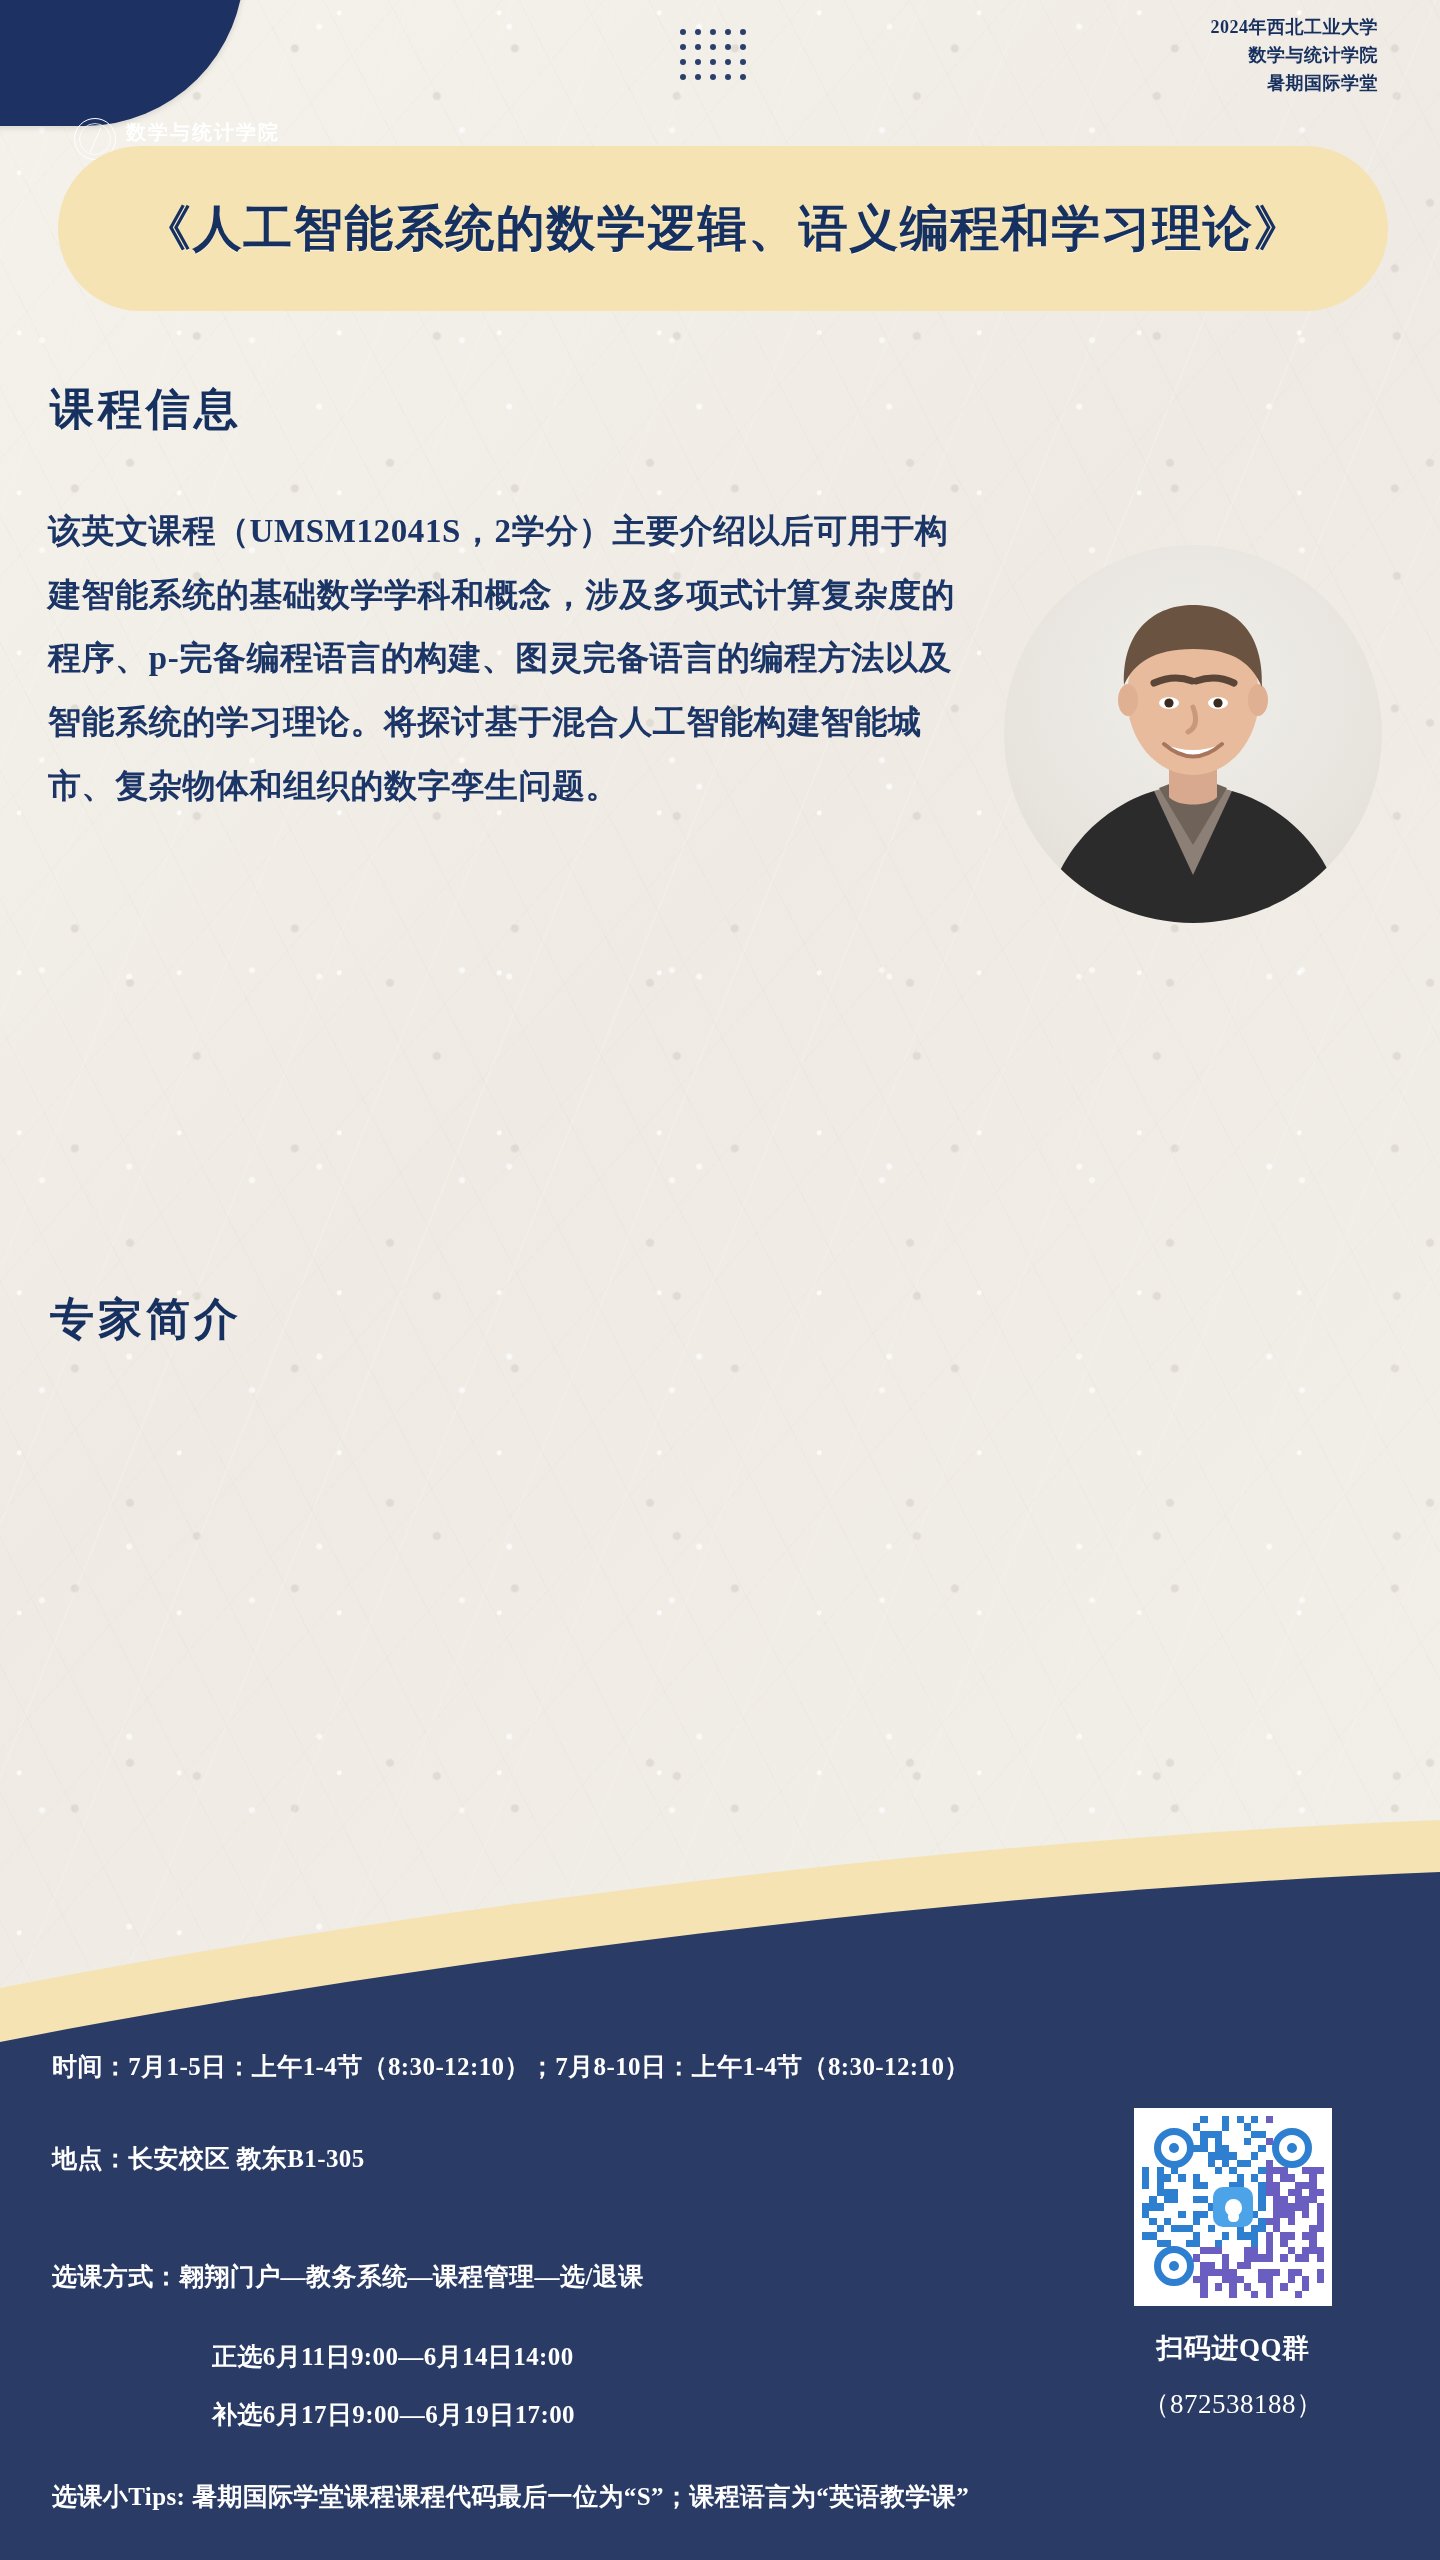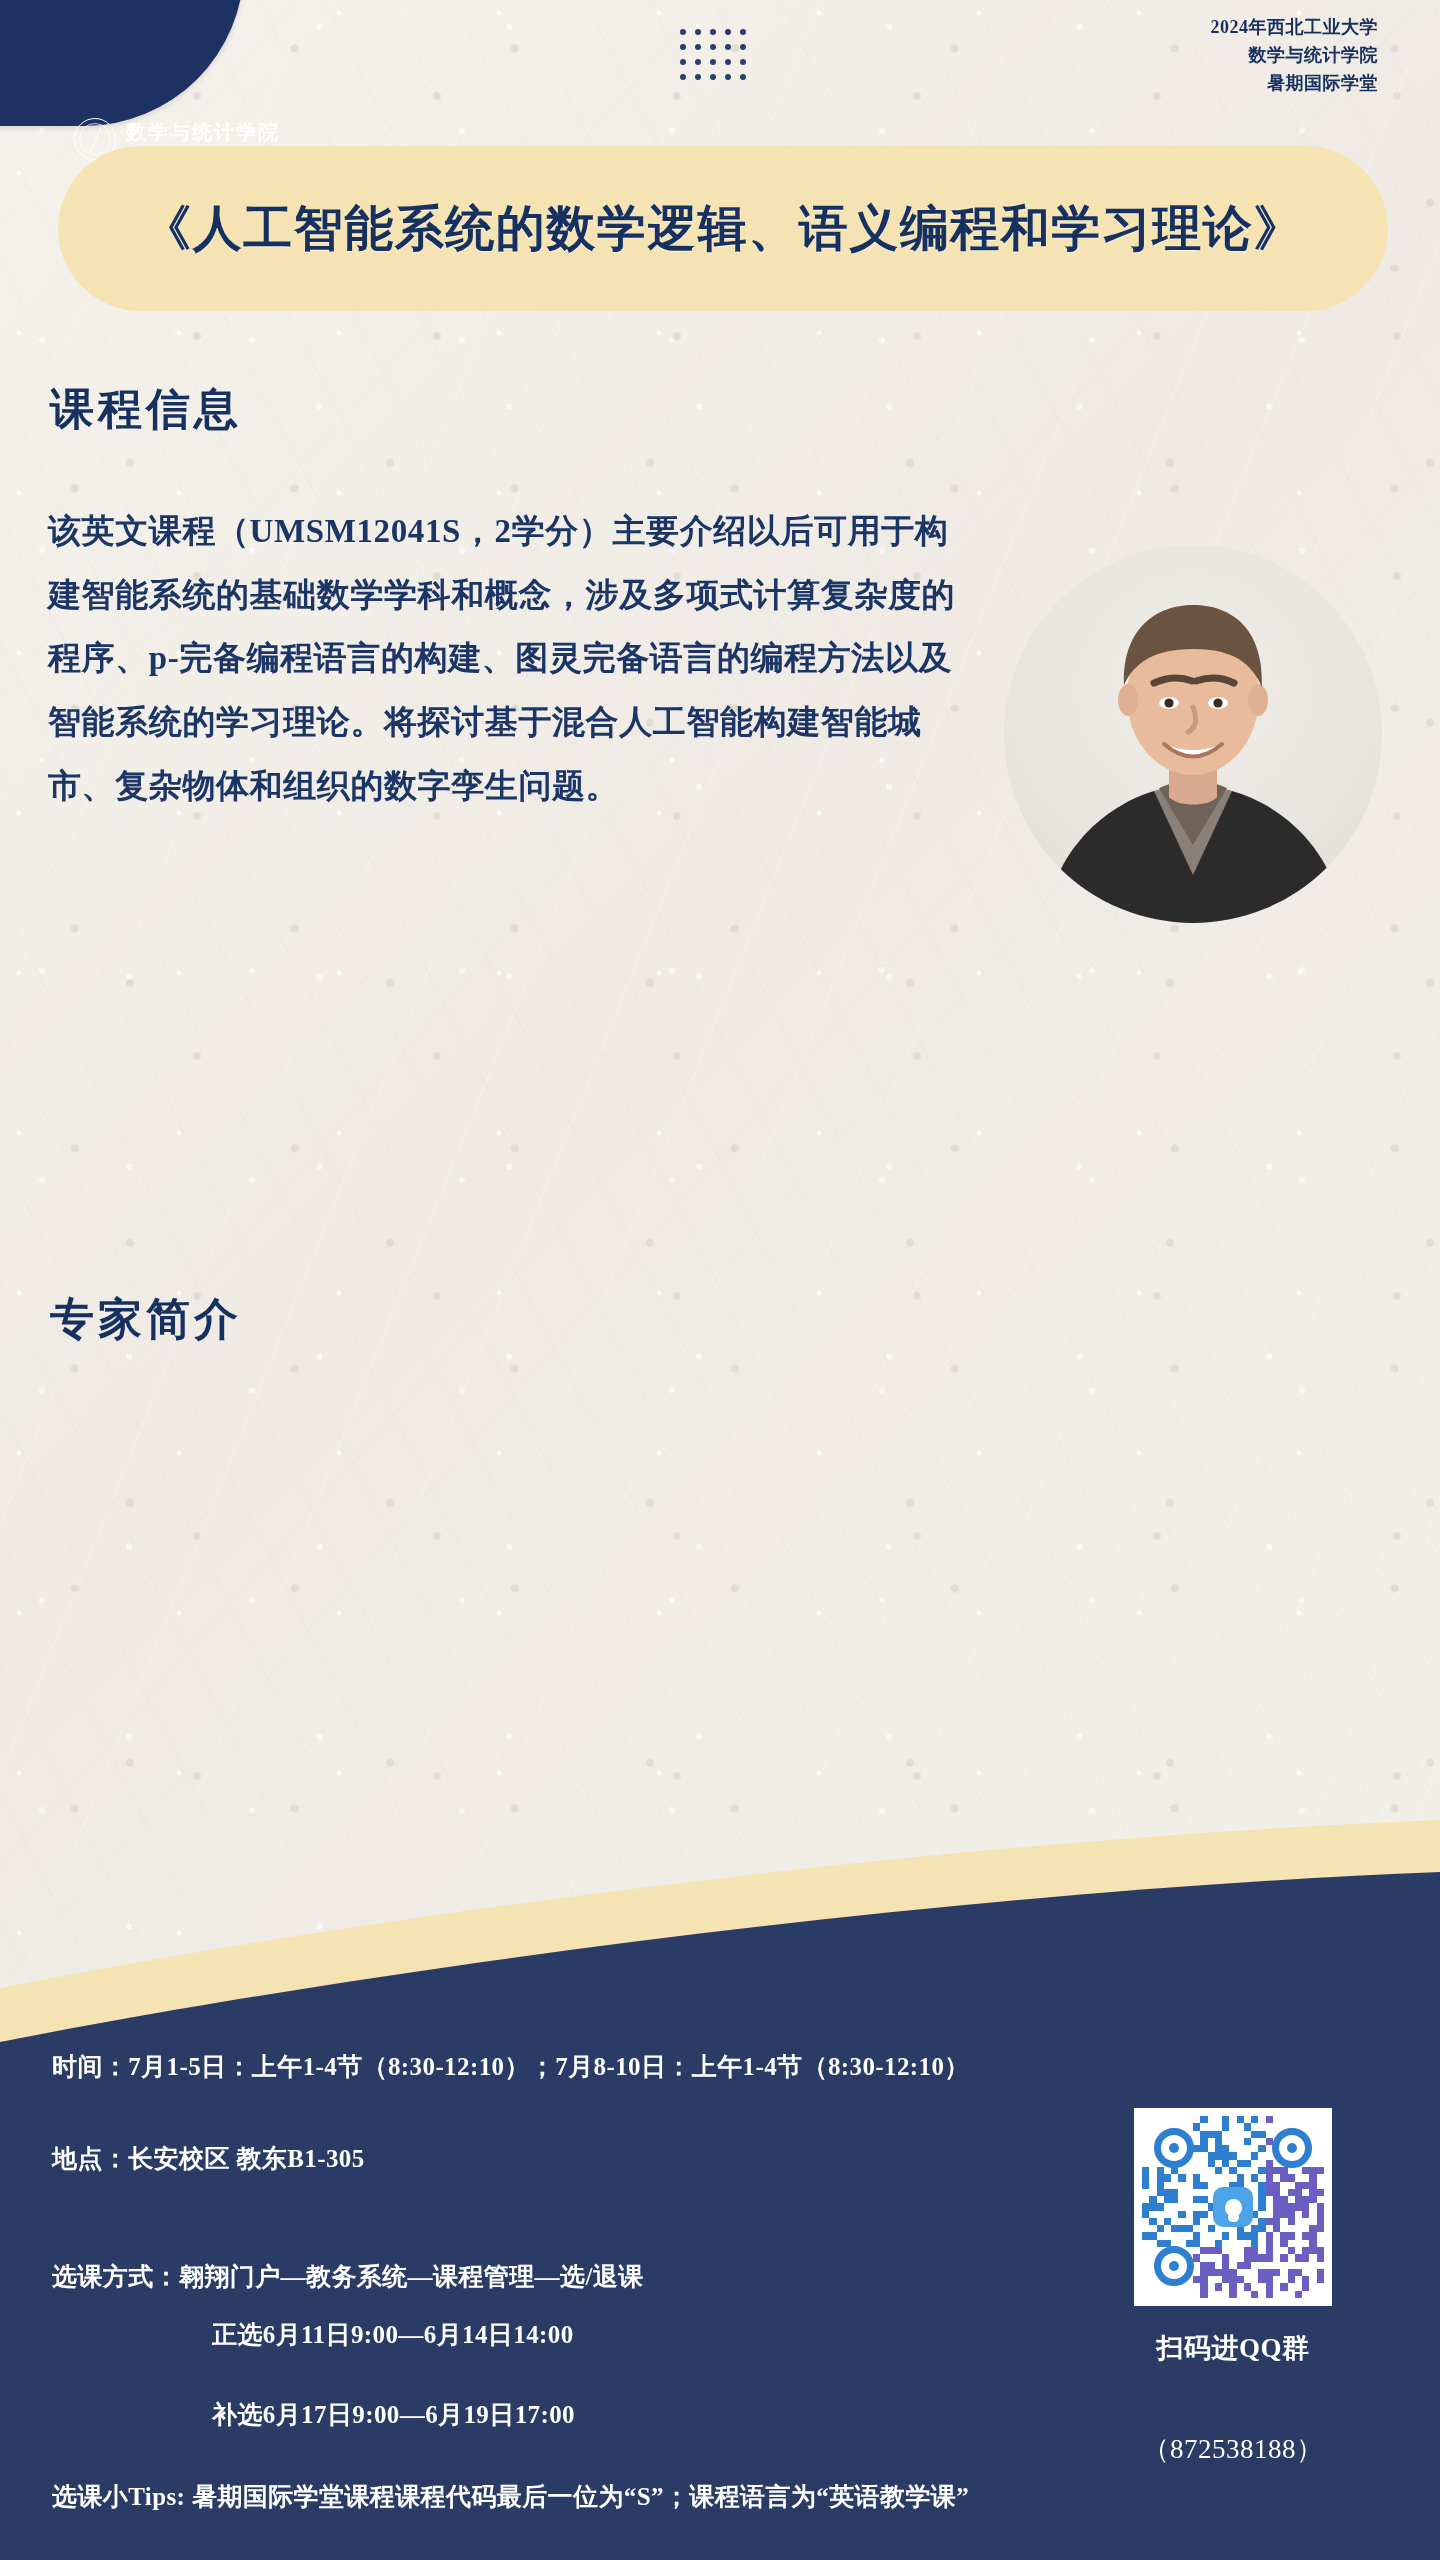--- a/index.html
+++ b/index.html
@@ -221,21 +221,21 @@
   .info-line {
     position: absolute;
     font-size: 25px;
     letter-spacing: .4px;
     font-weight: bold;
     white-space: nowrap;
   }
   #line-time    { left: 52px; top: 230px; }
   #line-place   { left: 52px; top: 322px; }
   #line-select  { left: 52px; top: 414px; margin-top: 26px; }
-  #line-sel1    { left: 212px; top: 498px; }
+  #line-sel1    { left: 212px; top: 520px; }
   #line-sel2    { left: 212px; top: 578px; }
   #line-tips    { left: 52px; top: 660px; }
 
   
   .qr-box {
     position: absolute;
     left: 1134px;
     top: 288px;
     width: 198px;
     height: 198px;
@@ -295,21 +295,20 @@
     letter-spacing: .5px;
   }
   .qr-sub {
     position: absolute;
     left: 1105px;
     top: 566px;
     width: 256px;
     text-align: center;
     font-size: 27px;
     letter-spacing: .5px;
-    margin-top: 45px;
   }
 </style>
 </head>
 <body>
 
 <div class="poster">
   <div class="texture"></div>
 
   <div class="logo-badge"></div>
   <div class="logo-inner">

